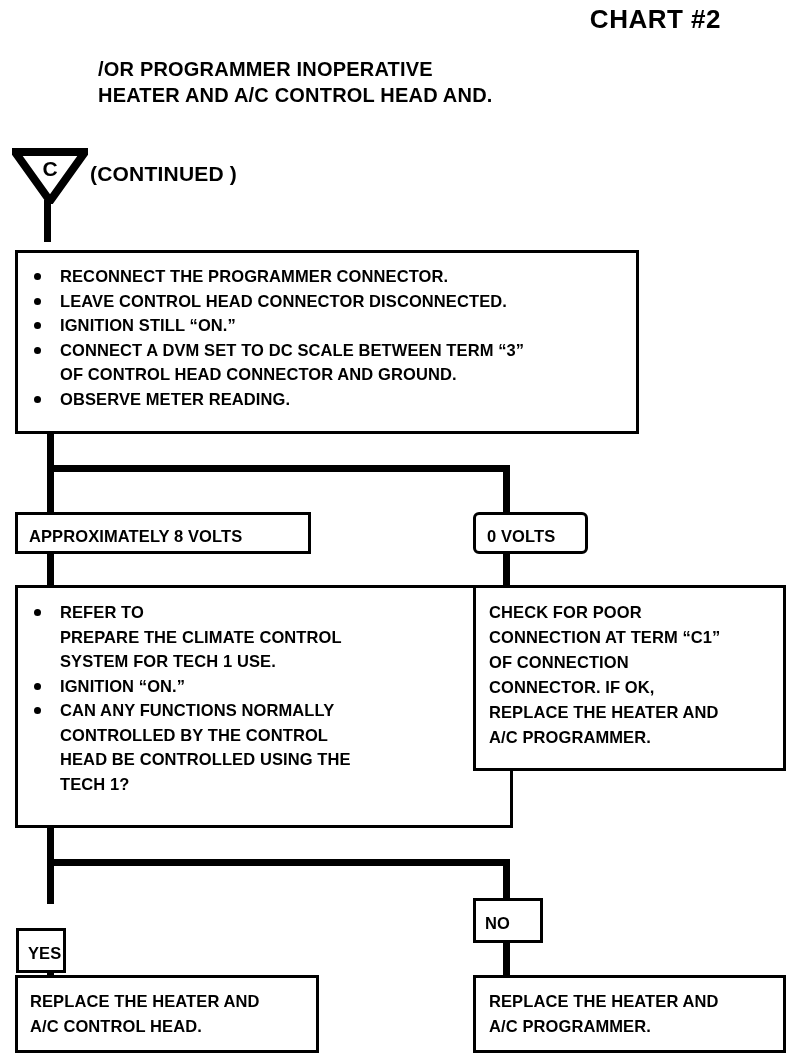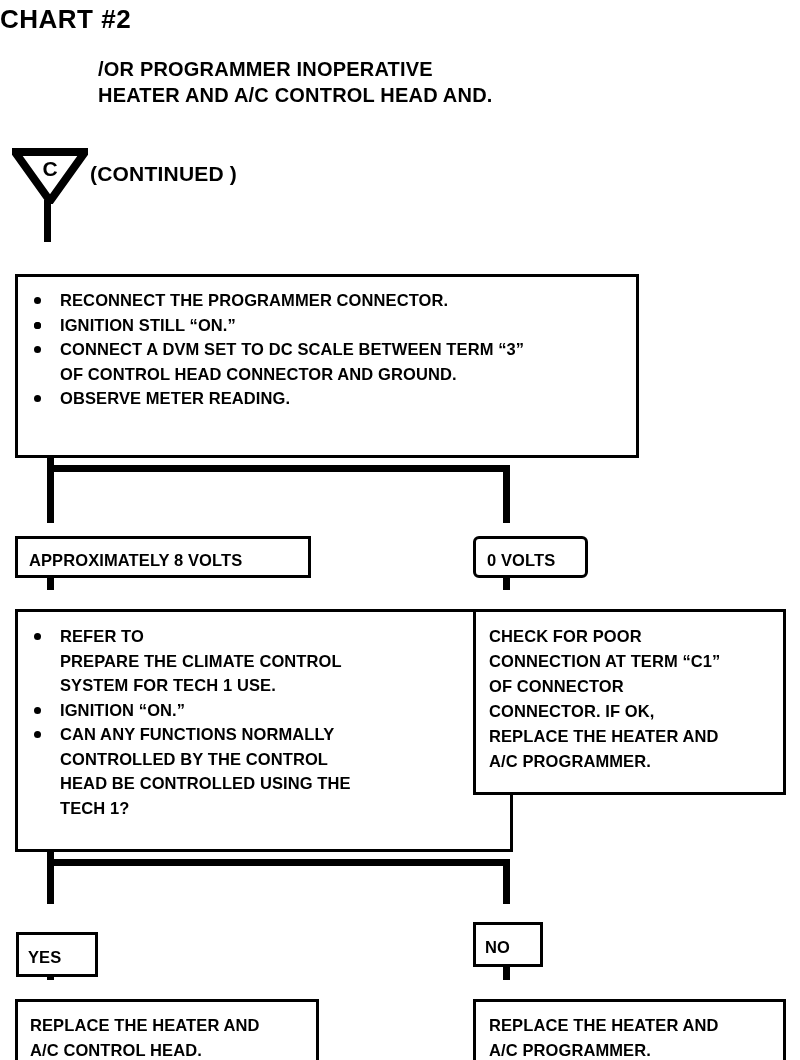--- a/index.html
+++ b/index.html
@@ -19,21 +19,21 @@
     background: #ffffff;
     overflow: hidden;
   }
 
   
   .chart-title {
     position: absolute;
     left: 0;
     top: 4px;
     width: 721px;
-    text-align: left;
+    text-align: right;
     font-size: 26px;
     font-weight: bold;
     letter-spacing: 0.5px;
   }
   .subtitle-block {
     position: absolute;
     left: 98px;
     top: 56px;
     width: 660px;
     font-size: 20px;
@@ -86,21 +86,20 @@
     white-space: nowrap;
   }
 
   
   .box {
     position: absolute;
     box-sizing: border-box;
     border: 3px solid #000;
     background: #ffffff;
     z-index: 3;
-    margin-top: 24px;
   }
 
   .bullet-list {
     margin: 0;
     padding: 0;
     list-style: none;
   }
   .bullet-list li {
     position: relative;
     padding-left: 30px;
@@ -145,21 +144,21 @@
   }
   #box-tech1 {
     left: 15px; top: 585px; width: 498px; height: 243px;
     padding: 12px 0 0 12px;
   }
   #box-check-poor {
     left: 473px; top: 585px; width: 313px; height: 186px;
     padding: 12px 12px 0 13px;
   }
   #label-yes {
-    left: 16px; top: 908px; width: 82px; height: 45px;
+    left: 16px; top: 928px; width: 50px; height: 45px;
     padding: 10px 0 0 9px;
   }
   #label-no {
     left: 473px; top: 898px; width: 70px; height: 45px;
     padding: 10px 0 0 9px;
   }
   #box-replace-head {
     left: 15px; top: 975px; width: 304px; height: 78px;
     padding: 11px 0 0 12px;
   }
@@ -208,21 +207,21 @@
       <polygon points="3,4 73,4 38,53" fill="none" stroke="#000000" stroke-width="8" stroke-linejoin="miter"></polygon>
     </svg>
     <div class="connector-letter">C</div>
     <div class="connector-stem"></div>
   </div>
   <div class="continued-label">(CONTINUED )</div>
 
   <div class="box" id="box-instructions">
     <ul class="bullet-list">
       <li><span class="dot"></span><span>RECONNECT THE PROGRAMMER CONNECTOR.</span></li>
-      <li><span class="dot"></span></li>
+      <li><span class="dot"></span><span>LEAVE CONTROL HEAD CONNECTOR DISCONNECTED.</span></li>
       <li><span class="dot"></span><span>IGNITION STILL “ON.”</span></li>
       <li><span class="dot"></span><span>CONNECT A DVM SET TO DC SCALE BETWEEN TERM “3”</span><span class="cont">OF CONTROL HEAD CONNECTOR AND GROUND.</span></li>
       <li><span class="dot"></span><span>OBSERVE METER READING.</span></li>
     </ul>
   </div>
 
   <div class="line v" id="trunk-top"></div>
   <div class="line h" id="branch-1"></div>
   <div class="line v" id="stub-1-left"></div>
   <div class="line v" id="stub-1-right"></div>
@@ -241,21 +240,21 @@
     <ul class="bullet-list">
       <li><span class="dot"></span><span>REFER TO</span><span class="cont">PREPARE THE CLIMATE CONTROL</span><span class="cont">SYSTEM FOR TECH 1 USE.</span></li>
       <li><span class="dot"></span><span>IGNITION “ON.”</span></li>
       <li><span class="dot"></span><span>CAN ANY FUNCTIONS NORMALLY</span><span class="cont">CONTROLLED BY THE CONTROL</span><span class="cont">HEAD BE CONTROLLED USING THE</span><span class="cont">TECH 1?</span></li>
     </ul>
   </div>
 
   <div class="box" id="box-check-poor">
     <div class="plain-text">CHECK FOR POOR</div>
     <div class="plain-text">CONNECTION AT TERM “C1”</div>
-    <div class="plain-text">OF CONNECTOR</div>
+    <div class="plain-text">OF CONNECTION</div>
     <div class="plain-text">CONNECTOR.  IF OK,</div>
     <div class="plain-text">REPLACE THE HEATER AND</div>
     <div class="plain-text">A/C PROGRAMMER.</div>
   </div>
 
   <div class="line v" id="trunk-mid"></div>
   <div class="line h" id="branch-2"></div>
   <div class="line v" id="stub-2-left"></div>
   <div class="line v" id="stub-2-right"></div>
 

